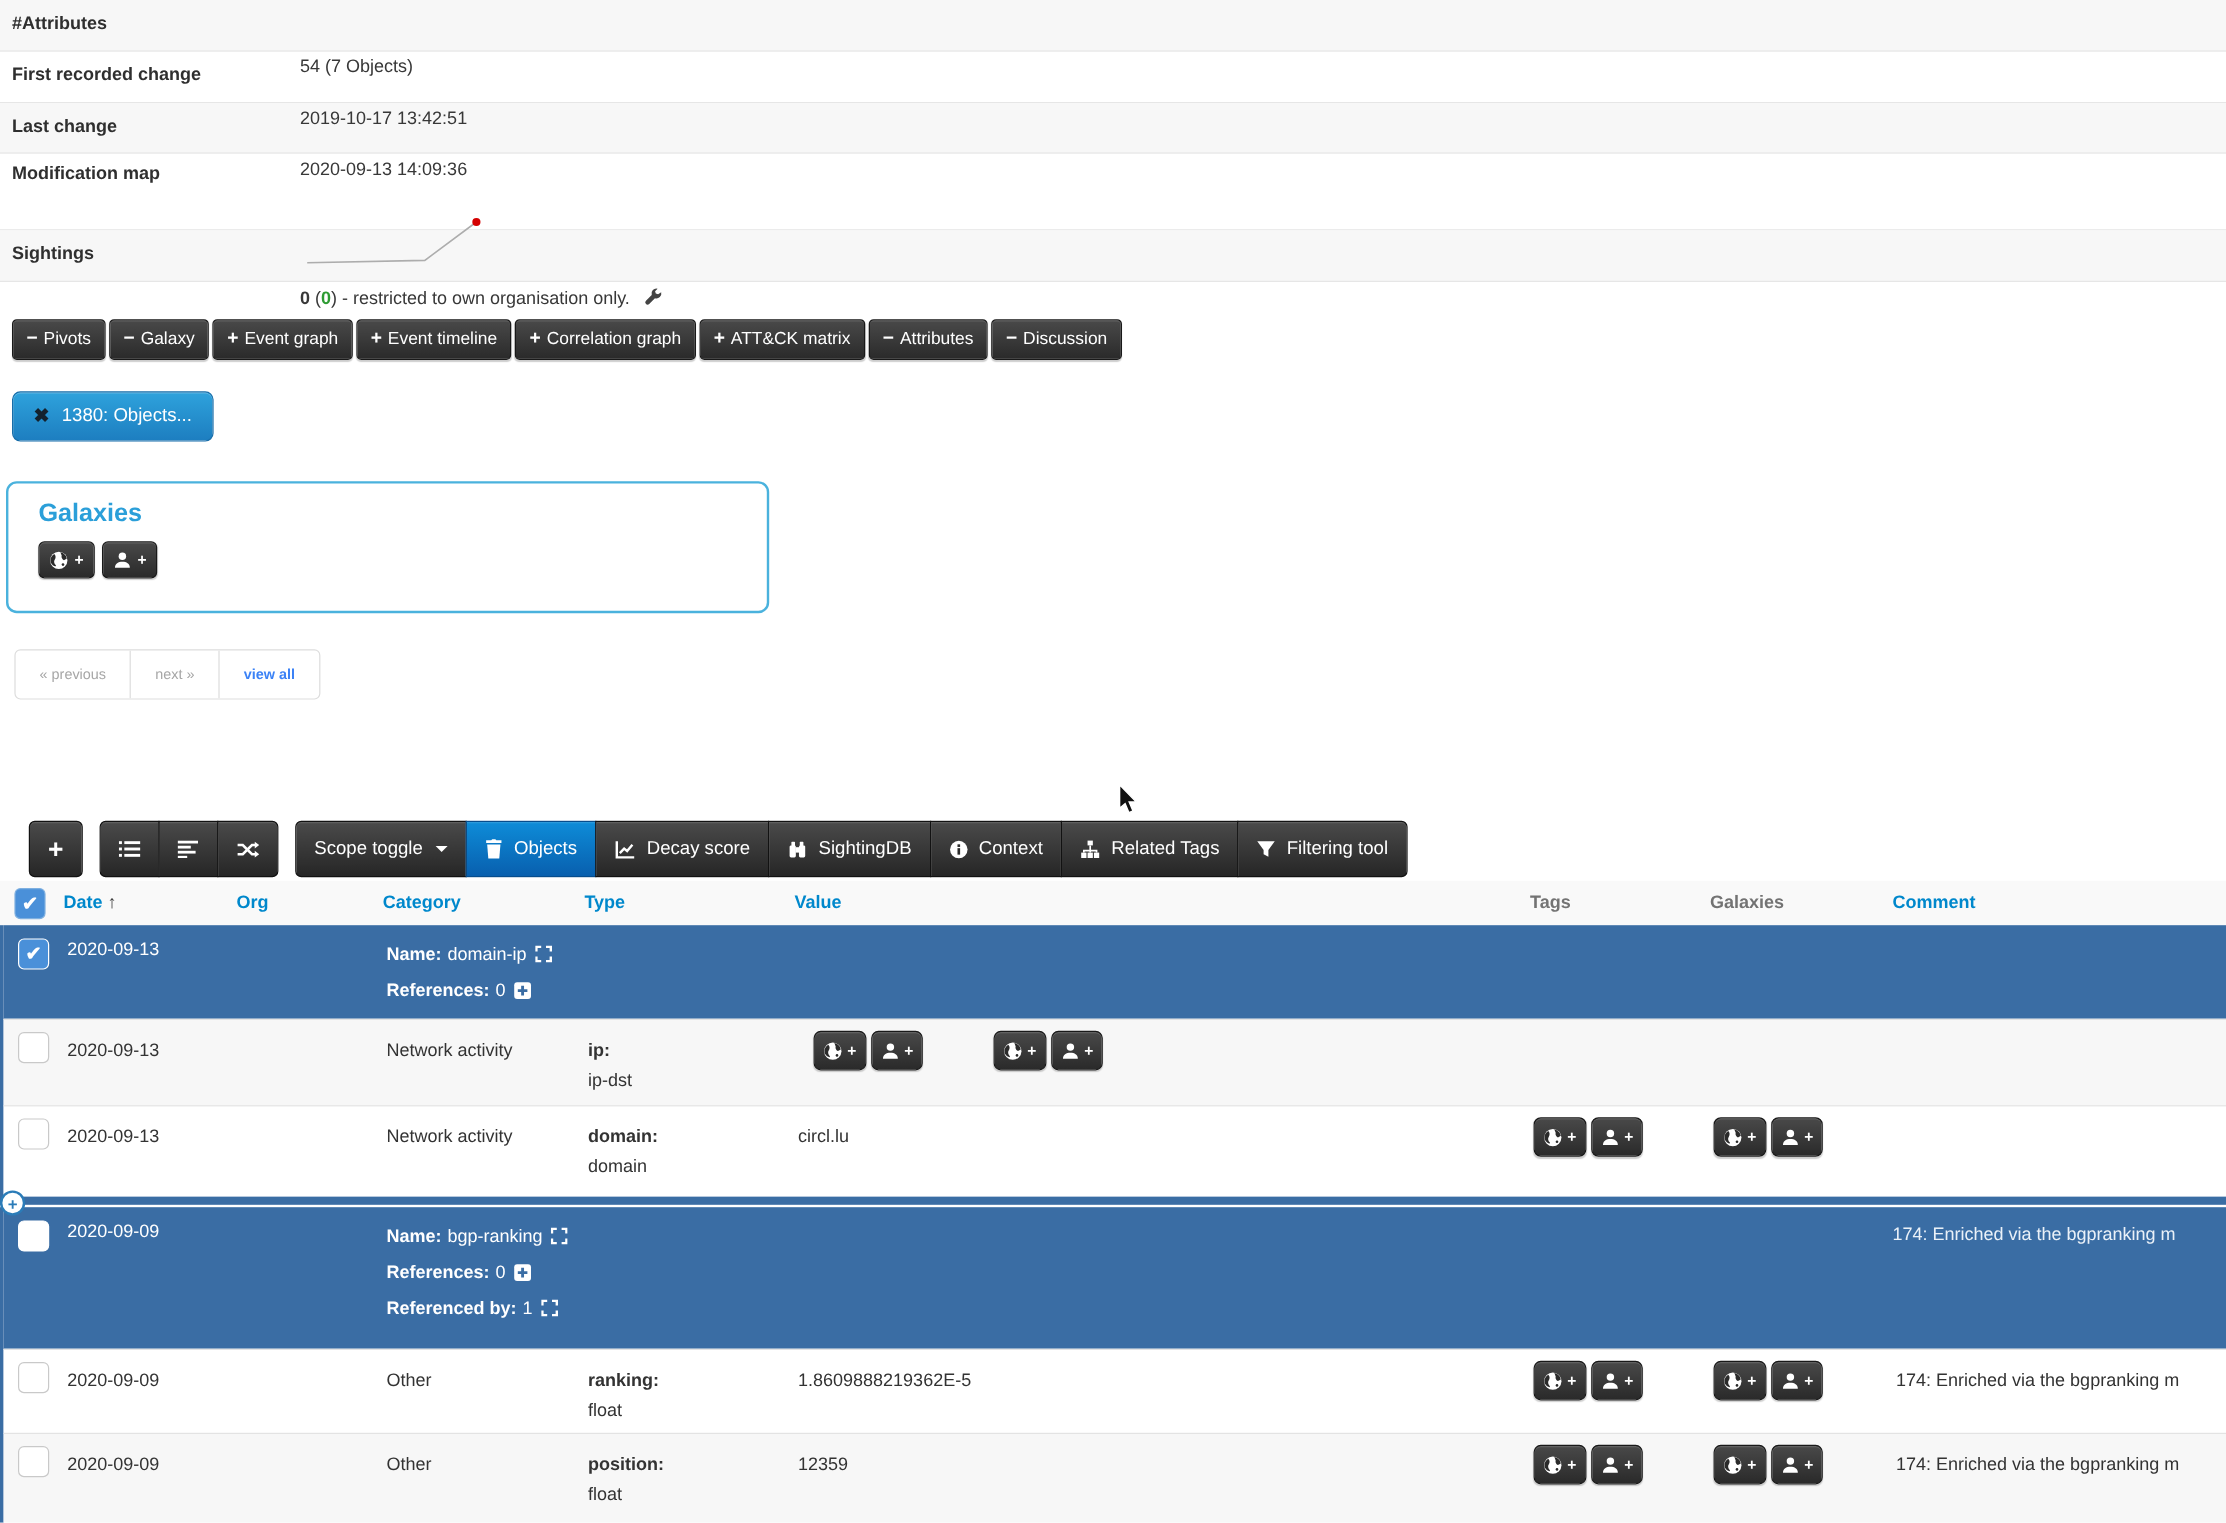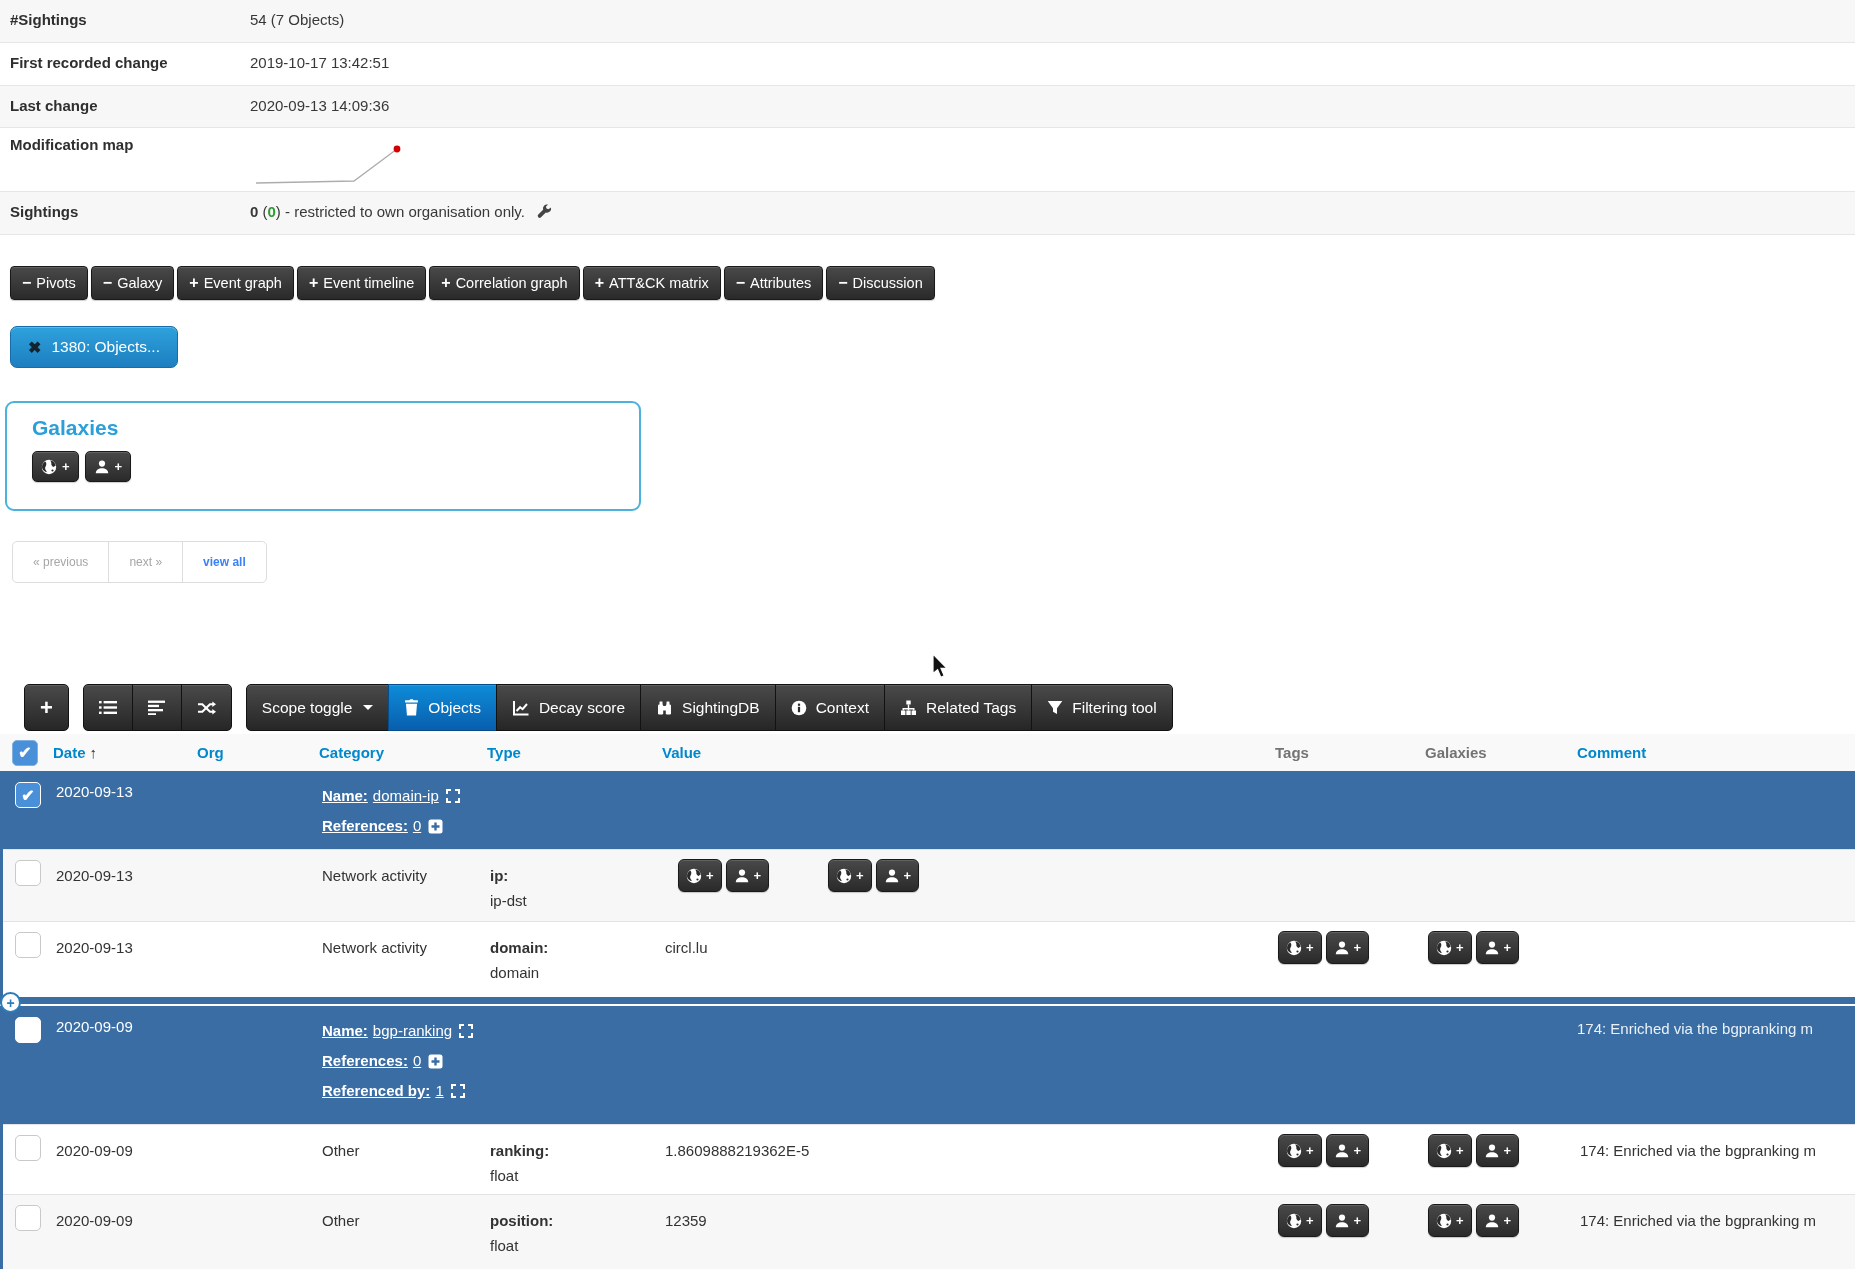--- a/index.html
+++ b/index.html
@@ -8,21 +8,21 @@
   .page { position:relative; width:1855px; height:1269px; overflow:hidden; background:#fff; }
 
   
   .info-table { width:100%; }
   .info-row { display:flex; align-items:flex-start; border-bottom:1px solid #e6e6e6; }
   .info-row.odd { background:#f7f7f7; }
   .info-row.h43 { height:43px; padding-top:11px; }
   .info-row.h42 { height:42px; padding-top:11px; }
   .info-row.h64 { height:64px; padding-top:8px; }
   .info-label { width:250px; padding-left:10px; font-weight:bold; color:#2f2f2f; }
-  .info-value { flex:1; color:#383838; }
+  .info-value { flex:1; color:#383838;margin-top:36px; }
   .green { color:#2e9b33; font-weight:bold; }
   .bold { font-weight:bold; }
   .wrench { margin-left:7px; vertical-align:-2px; color:#444; }
 
   
   .btn-dark { background:linear-gradient(#494949,#2a2a2a); color:#fff; border:1px solid #191919;
               border-radius:4px; box-shadow:inset 0 1px 0 rgba(255,255,255,.14), 0 1px 1px rgba(0,0,0,.2);
               cursor:pointer; font-family:inherit; }
 
   .toggle-row { margin:31px 0 0 10px; display:flex; gap:3px; }
@@ -80,21 +80,21 @@
   .c-gal     { width:152px; padding-left:17px; flex:none; }
   .c-comment { width:295px; padding-left:17px; flex:none; white-space:nowrap; overflow:hidden; }
 
   .group { border-left:3px solid #3a6da4; }
   .group1 { border-bottom:7px solid #3a6da4; position:relative; margin-bottom:2px; }
 
   .row-blue { display:flex; background:#3a6da4; color:#fff; }
   .row-blue.g1 { min-height:76px; }
   .row-blue.g2 { min-height:118px; }
   .row-blue .cell-top { padding-top:12px; }
-  .obj-info { flex:1; padding:10px 0 8px 7px; line-height:30px;text-decoration:underline; }
+  .obj-info { flex:1; padding:10px 0 8px 7px; line-height:30px; }
   .obj-line b { margin-right:5px; }
   .obj-comment { padding-top:14px; color:#eaf1f8; }
 
   .attr-row { display:flex; background:#fff; border-top:1px solid #e3e3e3; }
   .attr-row.alt { background:#f7f7f7; }
   .attr-row > div { padding-top:13px; line-height:25px; }
   .attr-row .c-check { padding-top:10px; }
   .attr-row .c-tags, .attr-row .c-gal { padding-top:9px; }
   .r-ip { min-height:72px; } .r-domain { min-height:76px; }
   .r-ranking { min-height:70px; } .r-position { min-height:95px; }
@@ -197,21 +197,21 @@
   <symbol id="i-cursor" viewBox="0 0 15 26">
     <path d="M1 1v19.5l4.6-3.8 3.2 7.6 3.4-1.5-3.2-7.4h6z" fill="#111" stroke="#fff" stroke-width="1.2"></path>
   </symbol>
 </svg>
 
 <div class="page">
 
   
   <section class="info-table">
     <div class="info-row odd h43">
-      <div class="info-label">#Sightings</div>
+      <div class="info-label">#Attributes</div>
       <div class="info-value">54 (7 Objects)</div>
     </div>
     <div class="info-row h43">
       <div class="info-label">First recorded change</div>
       <div class="info-value">2019-10-17 13:42:51</div>
     </div>
     <div class="info-row odd h42">
       <div class="info-label">Last change</div>
       <div class="info-value">2020-09-13 14:09:36</div>
     </div>

